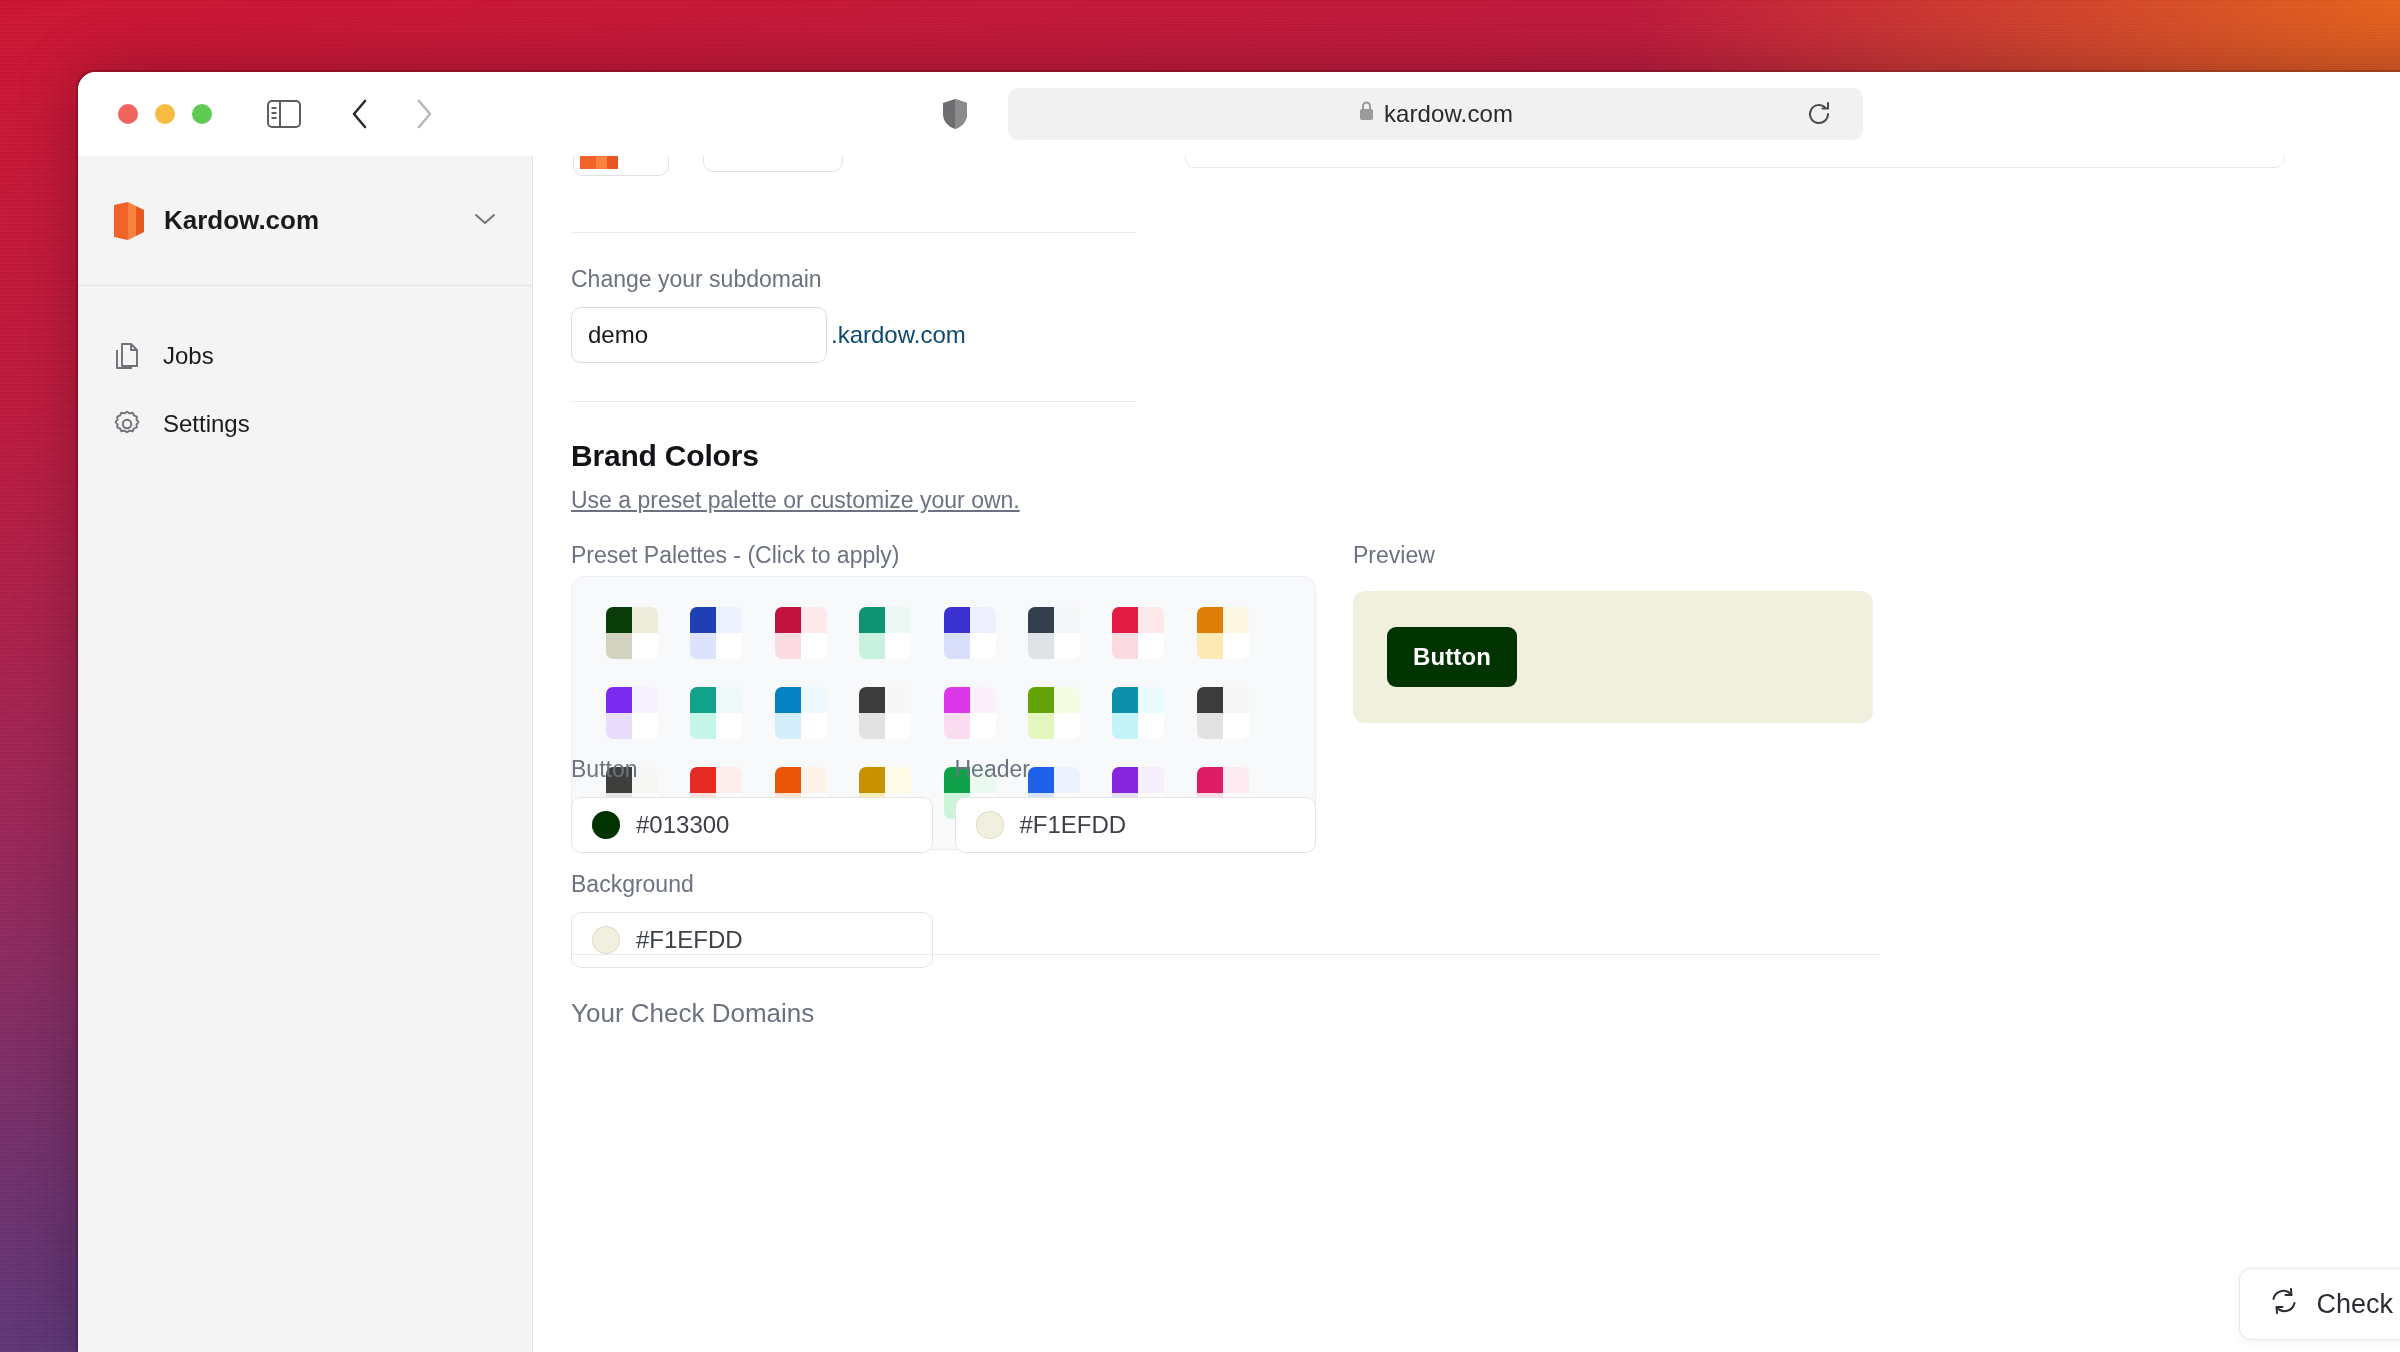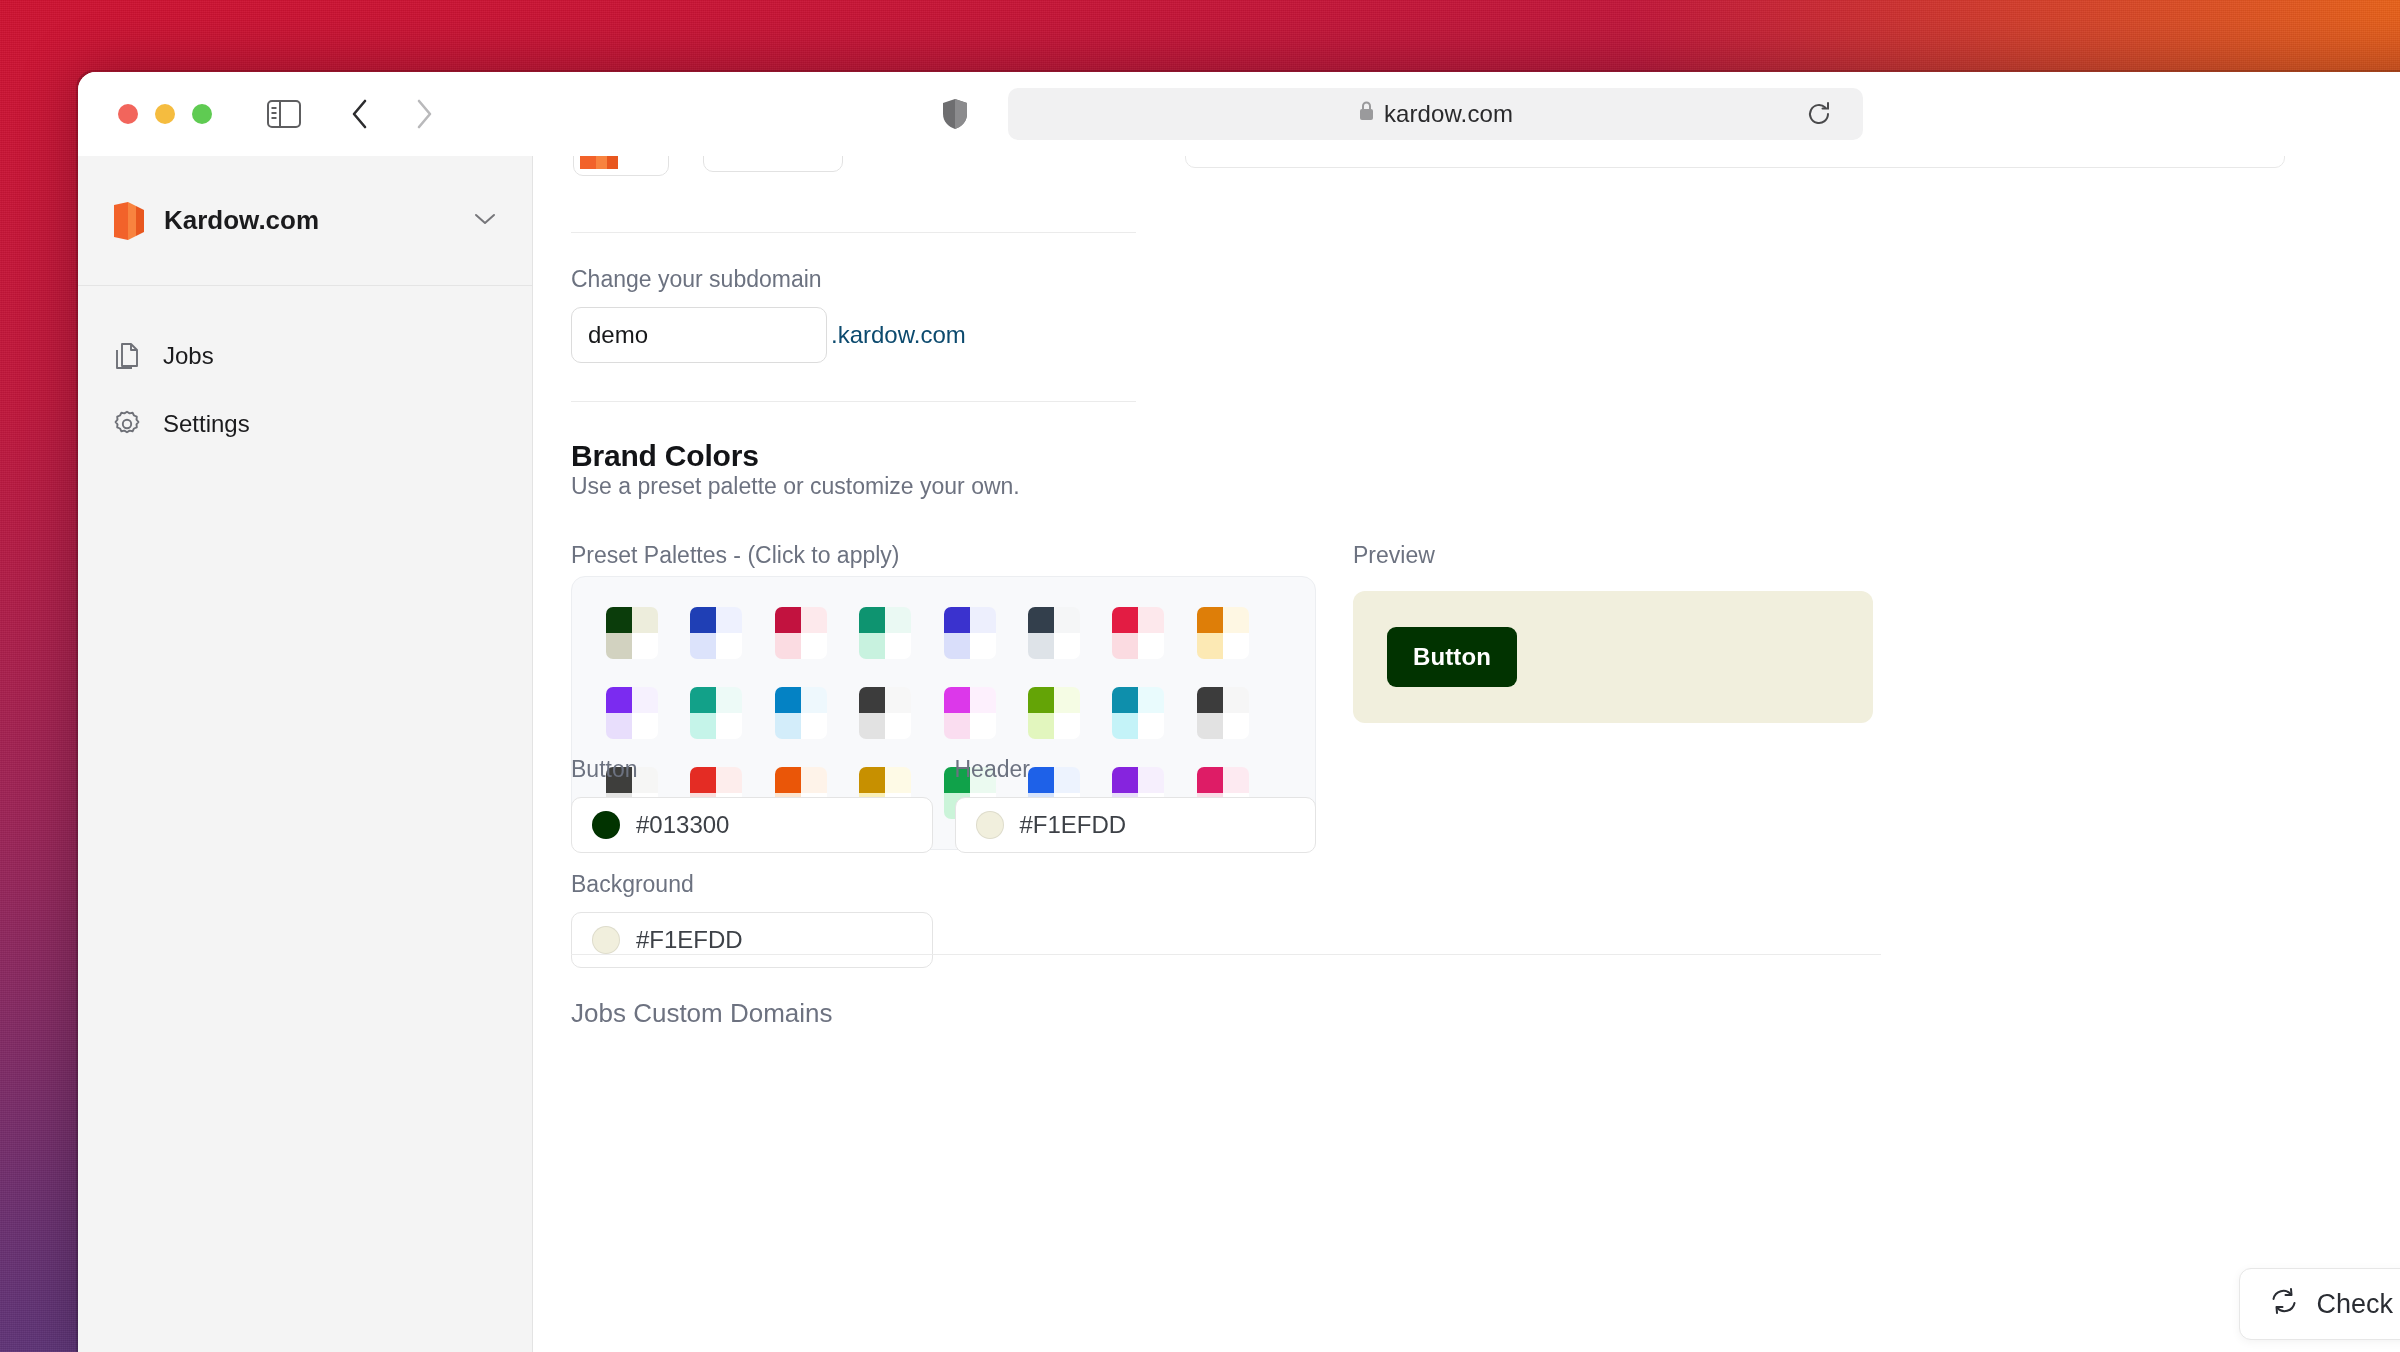--- a/index.html
+++ b/index.html
@@ -297,21 +297,21 @@
               <span>demo</span>
             </div>
             <span class="suffix">.kardow.com</span>
           </div>
         </div>
 
         <div class="hr" style="left:38px; top:245px; width:565px;"></div>
 
         <div style="position:absolute; left:38px; top:283px;">
           <div class="sec-title">Brand Colors</div>
-          <div class="sec-sub" style="">Use a preset palette or customize your own.</div>
+          <div class="sec-sub" style="margin-top:14px;text-decoration:underline;">Use a preset palette or customize your own.</div>
         </div>
 
         <div class="field-label" style="position:absolute; left:38px; top:386px;">Preset Palettes - (Click to apply)</div>
 
         <div class="palette-box" id="palette-grid" style="position:absolute; left:38px; top:420px; width:745px;">
             <div class="swatch">
               <span style="background: rgb(11, 61, 11);"></span>
               <span style="background: rgb(237, 237, 220);"></span>
               <span style="background: rgb(210, 210, 192);"></span>
               <span style="background: rgb(255, 255, 255);"></span>
@@ -483,21 +483,21 @@
               <div class="field-label">Background</div>
               <div class="color-field" style="margin-top: 14px;">
                 <span class="dot" style="background: rgb(241, 239, 221); border: 1px solid rgba(0, 0, 0, 0.08);"></span>
                 <span>#F1EFDD</span>
               </div>
             </div>
           </div>
 
         <div class="hr" style="left:38px; top:798px; width:1310px;"></div>
 
-        <div class="domains-title" style="position:absolute; left:38px; top:842px;">Jobs Custom Domains</div>
+        <div class="domains-title" style="position:absolute; left:38px; top:842px;">Your Check Domains</div>
 
         <button class="check-btn">
           <span>
             <svg width="28" height="28" viewBox="0 0 28 28" fill="none" stroke="#2a2d33" stroke-width="2" stroke-linecap="round" stroke-linejoin="round">
               <path d="M3.5 12 A10 10 0 0 1 21 7.5"></path>
               <polyline points="21,2 21.5,8 15.5,8"></polyline>
               <path d="M24.5 16 A10 10 0 0 1 7 20.5"></path>
               <polyline points="7,26 6.5,20 12.5,20"></polyline>
             </svg>
           </span>

